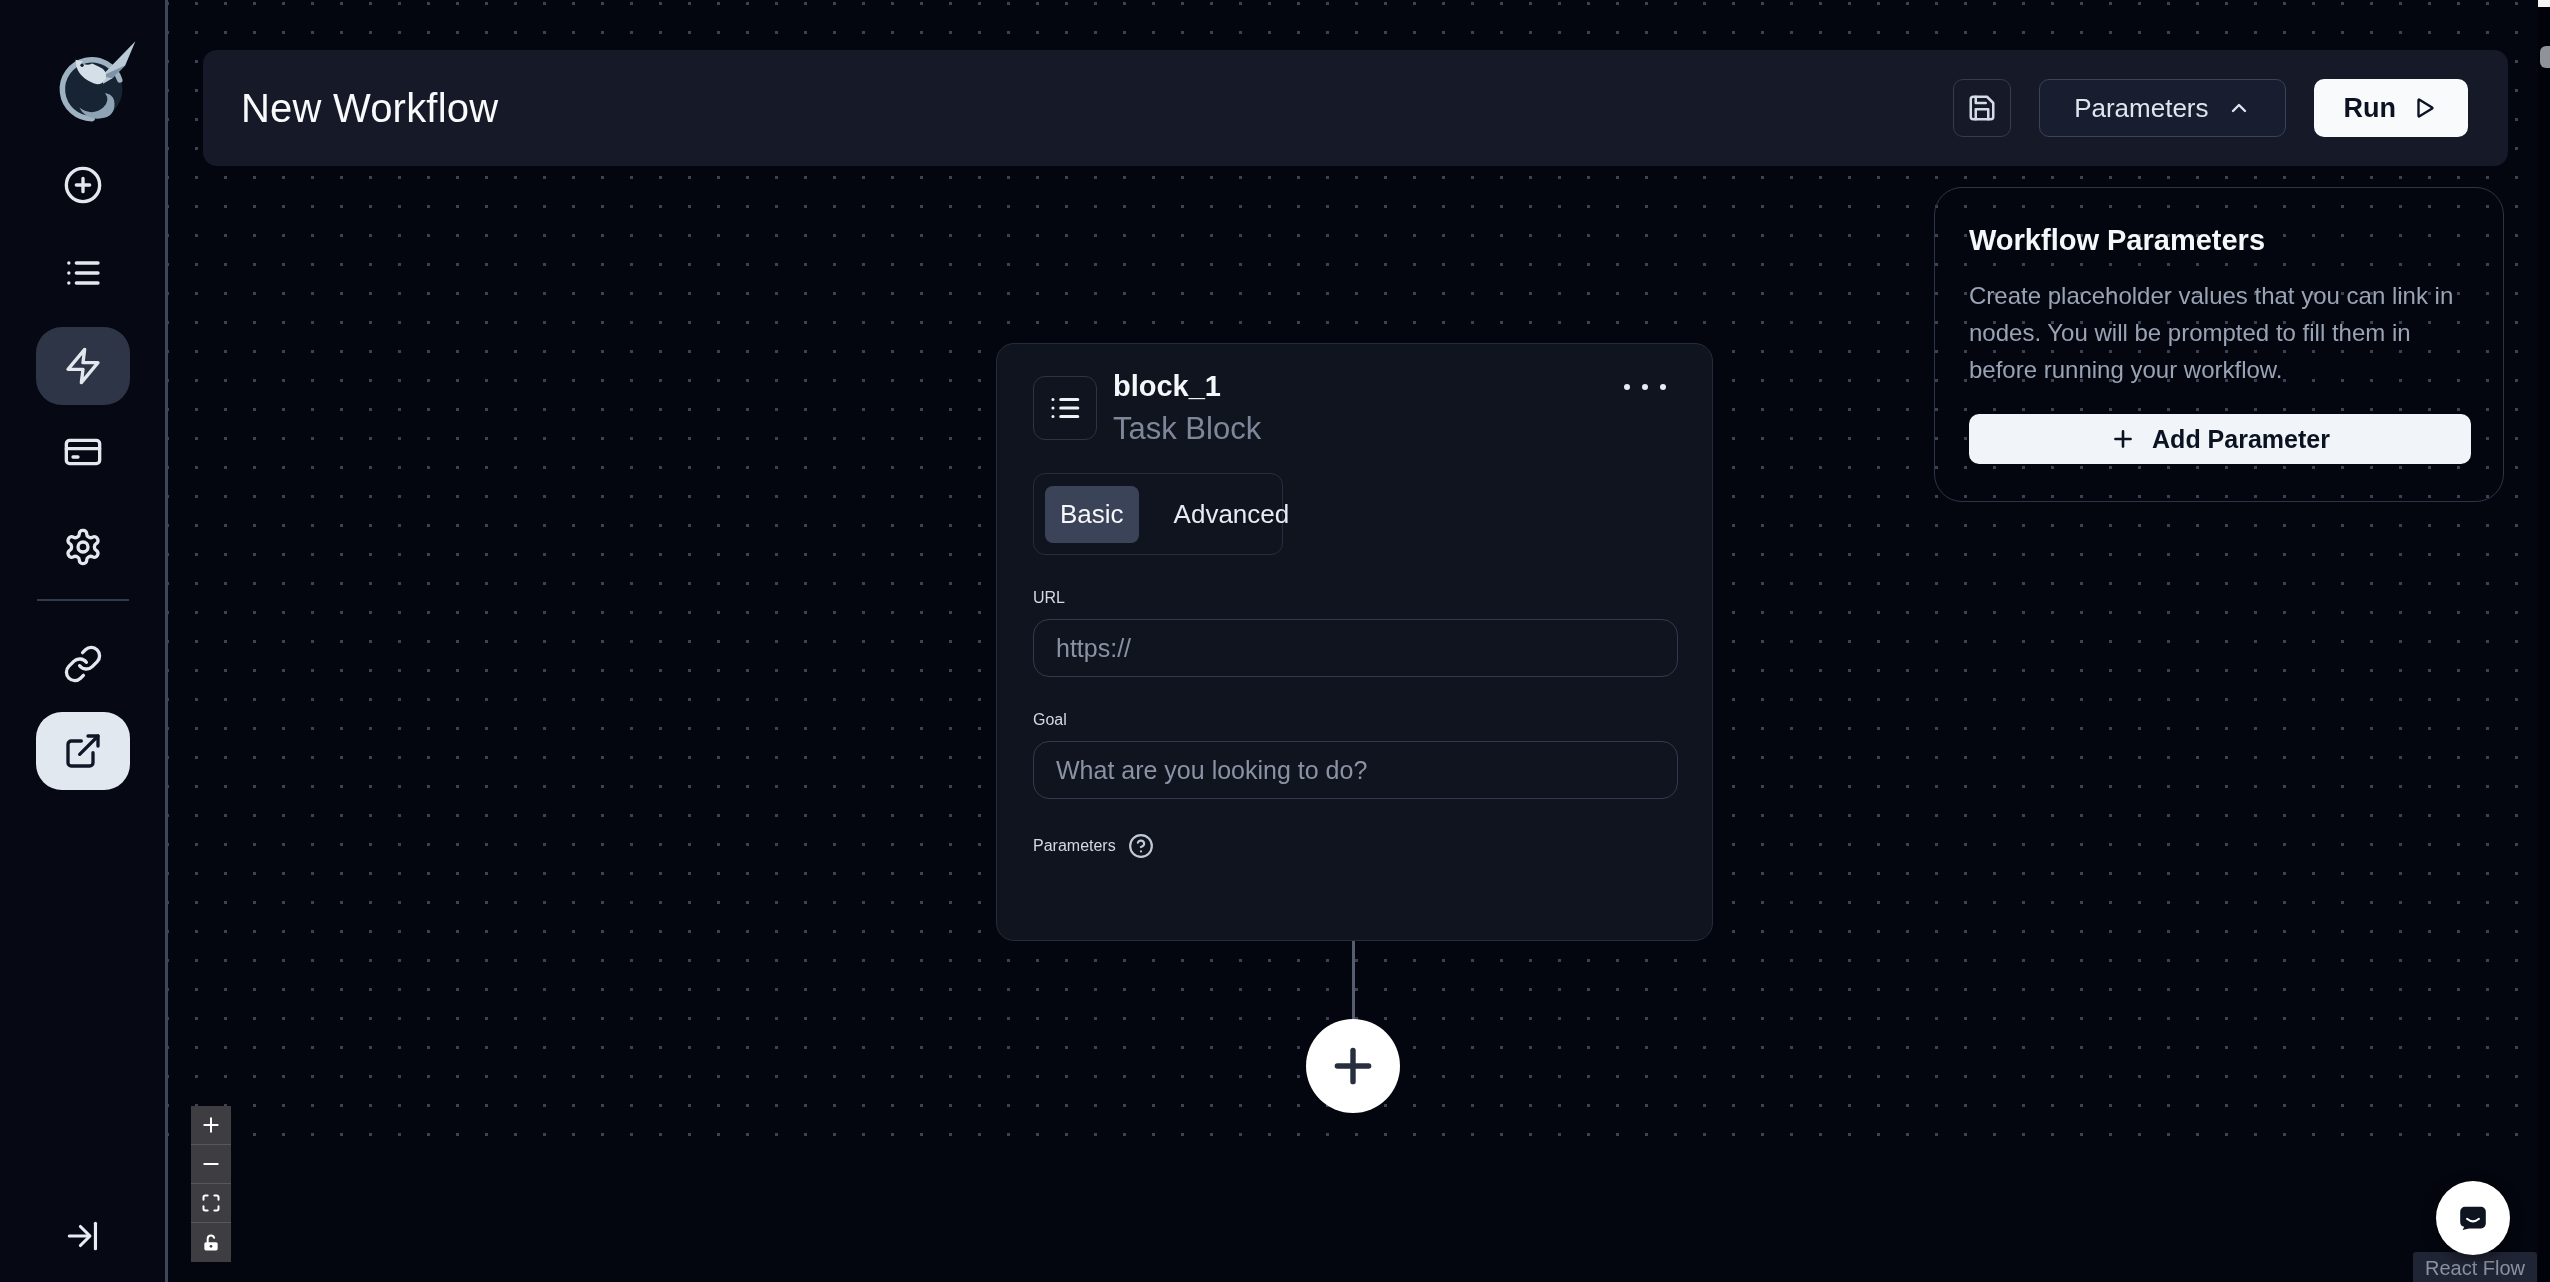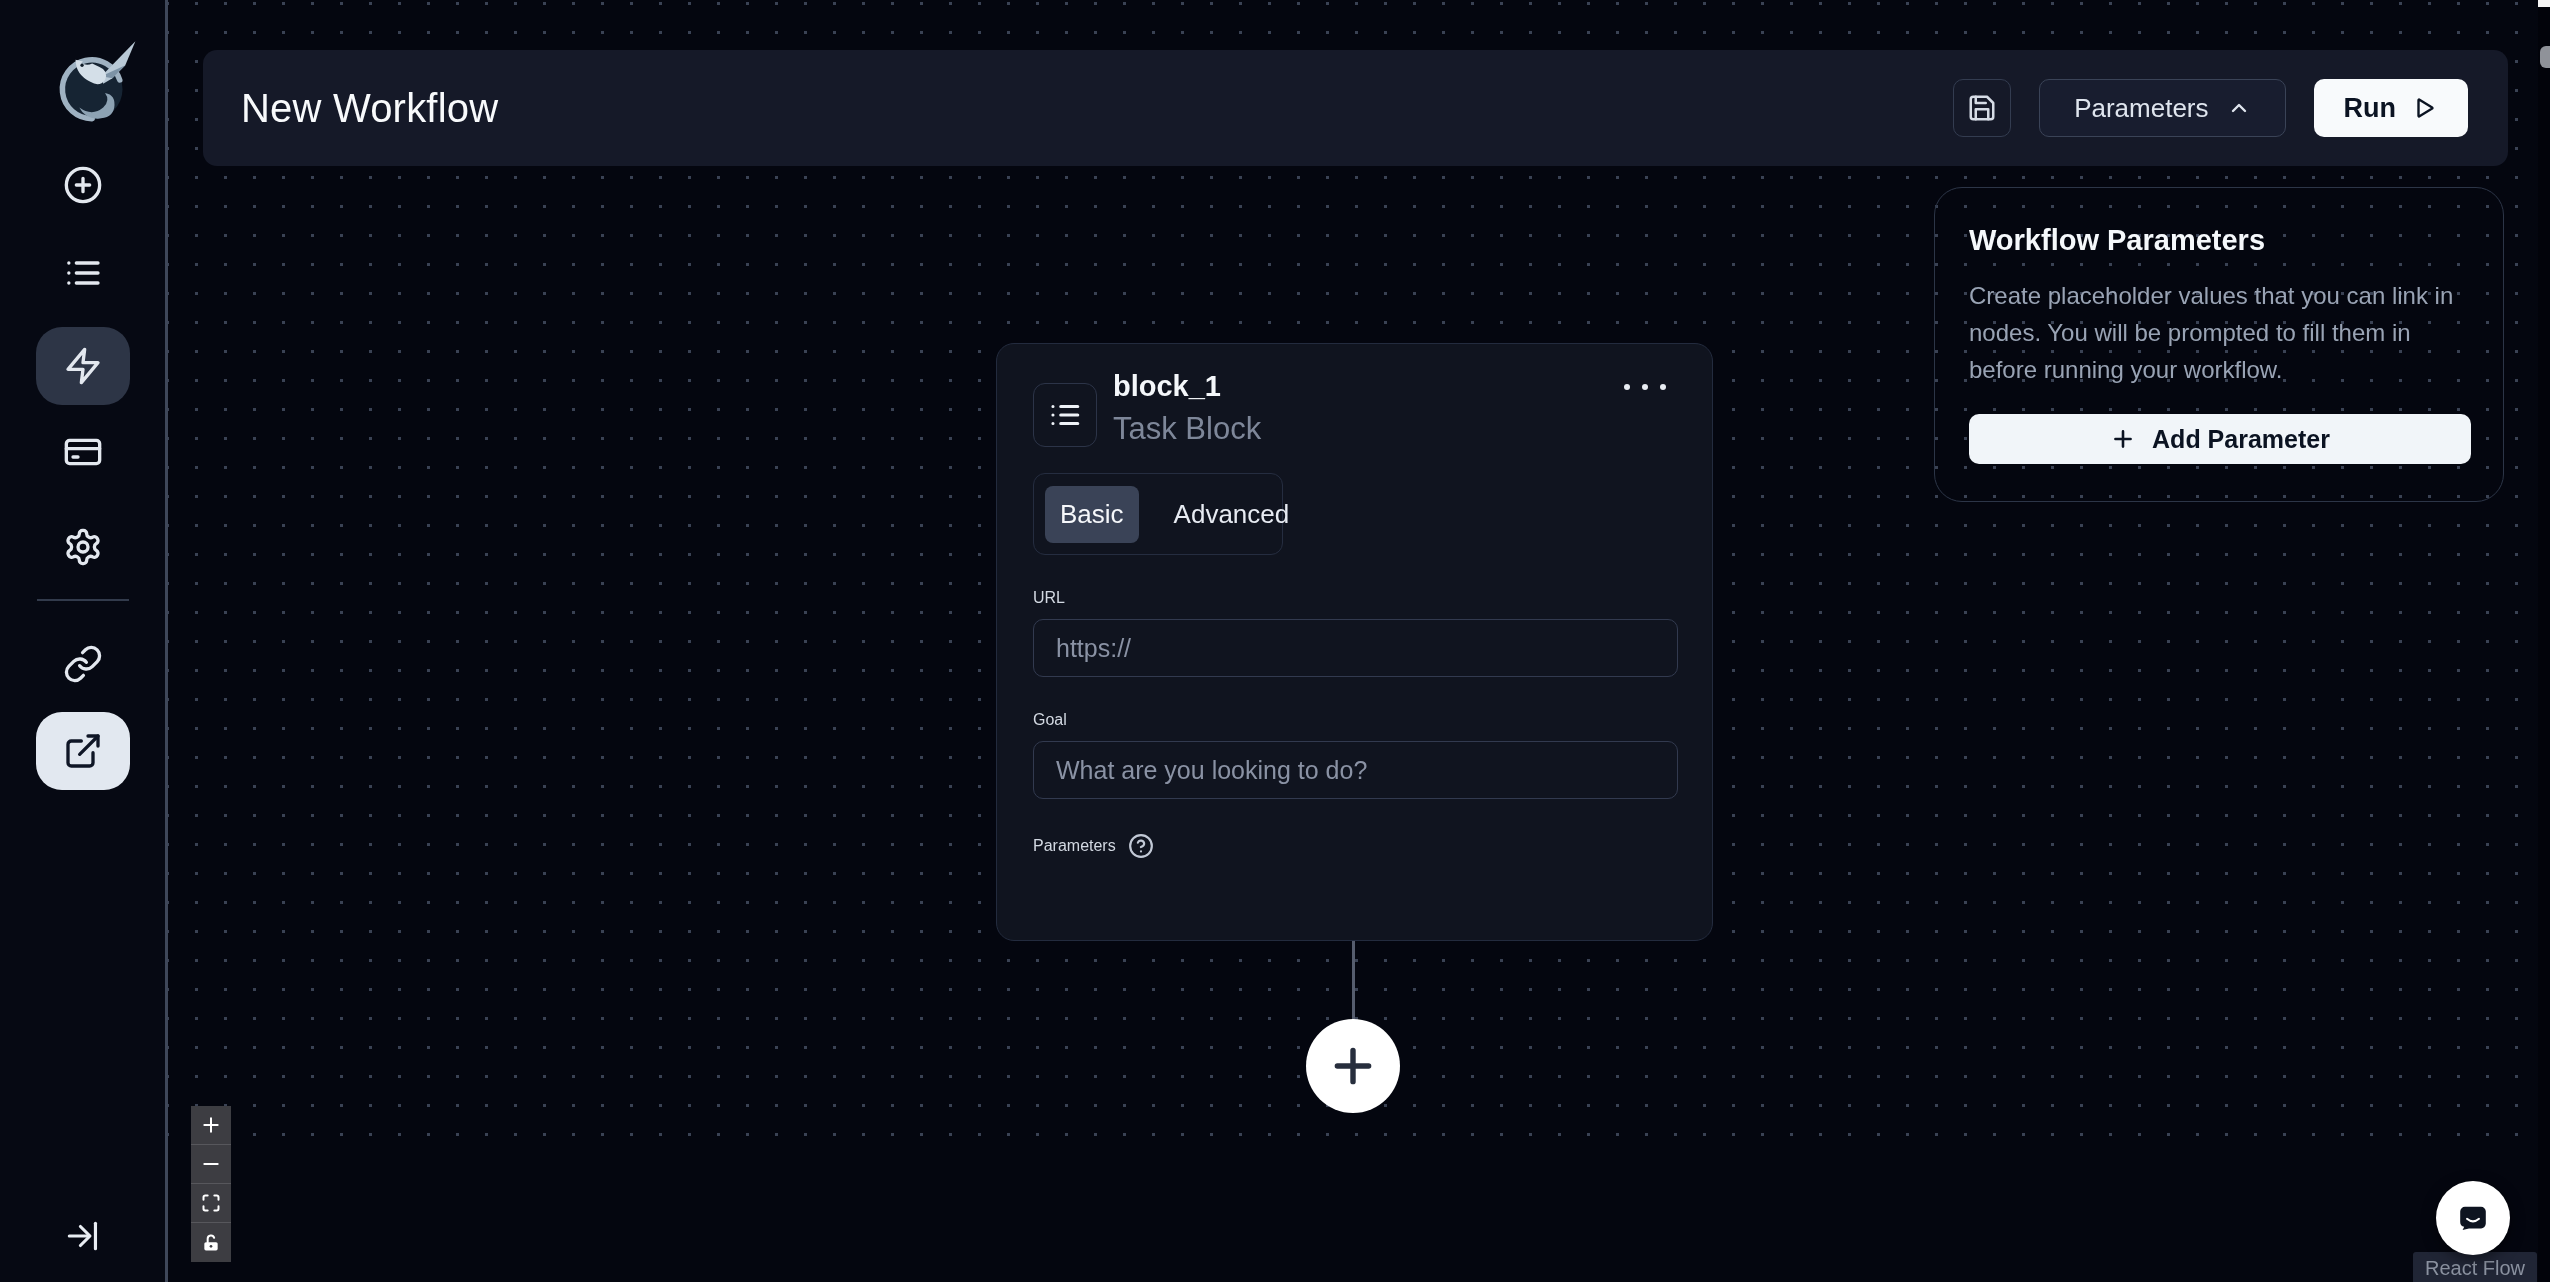--- a/index.html
+++ b/index.html
@@ -61,41 +61,41 @@
                    border-radius:10px; display:flex; align-items:center; justify-content:center;
                    gap:16px; font-size:25px; font-weight:600; color:#0b1322; cursor:pointer;
                    font-family:"Liberation Sans", sans-serif; }
   .add-param-btn svg { width:26px; height:26px; stroke:#0b1322; stroke-width:2.4; fill:none;
                        stroke-linecap:round; }
 
   
   .node-card { position:absolute; left:996px; top:343px; width:717px; height:598px;
                background:#10141f; border:1px solid #232b3e; border-radius:18px;
                padding:24px 36px; z-index:3; }
-  .node-head { display:flex; align-items:flex-end; position:relative; }
+  .node-head { display:flex; align-items:center; position:relative; }
   .node-icon-box { width:64px; height:64px; border:1.5px solid #2c3448; border-radius:12px;
                    display:flex; align-items:center; justify-content:center; }
   .node-icon-box svg { width:34px; height:34px; stroke:#eef2f7; stroke-width:2.2; fill:none;
                        stroke-linecap:round; stroke-linejoin:round; }
   .node-titles { margin-left:16px; padding-top:2px; }
   .node-name { font-size:29px; font-weight:600; color:#f4f7fa; }
   .node-type { font-size:31px; color:#7e8799; margin-top:8px; }
   .node-menu { position:absolute; right:4px; top:10px; display:flex; gap:12px; cursor:pointer; padding:6px; }
   .node-menu i { width:6px; height:6px; border-radius:50%; background:#e8ecf2; display:block; }
 
   .tabs { margin-top:26px; width:250px; height:82px; border:1.5px solid #252d40; border-radius:12px;
           display:flex; align-items:center; padding:0 11px; gap:20px; }
   .tab { font-size:26px; color:#e7ebf2; padding:13px 15px; border-radius:8px; cursor:pointer; }
   .tab.active { background:#3a4357; color:#f6f8fb; }
 
   .field-label { font-size:16px; color:#d3d9e2; margin-top:34px; display:flex; align-items:center; gap:12px; }
   .help-icon svg { width:26px; height:26px; stroke:#c2c9d6; stroke-width:2; fill:none;
                    stroke-linecap:round; stroke-linejoin:round; display:block; }
   .text-input { margin-top:12px; width:645px; height:58px; background:transparent;
-                border:1.5px solid #323a4f; border-radius:10px; padding:0 22px;
+                border:1.5px solid #323a4f; border-radius:16px; padding:0 22px;
                 font-size:25px; color:#e5eaf2; font-family:"Liberation Sans", sans-serif; }
   .text-input::placeholder { color:#8a92a4; }
   .select-box { margin-top:14px; width:645px; height:64px; border:1.5px solid #323a4f;
                 border-radius:10px; display:flex; align-items:center; justify-content:space-between;
                 padding:0 24px; cursor:pointer; }
   .select-box .sel-label { font-size:26px; font-weight:700; color:#b9c0cd; }
   .select-box svg { width:26px; height:26px; stroke:#9099ab; stroke-width:2.4; fill:none;
                     stroke-linecap:round; stroke-linejoin:round; }
 
   

